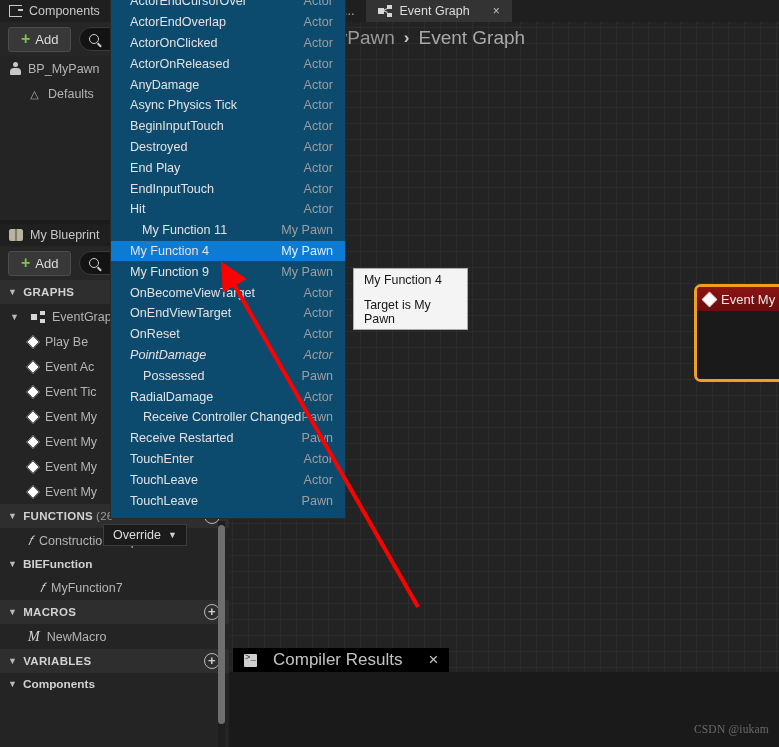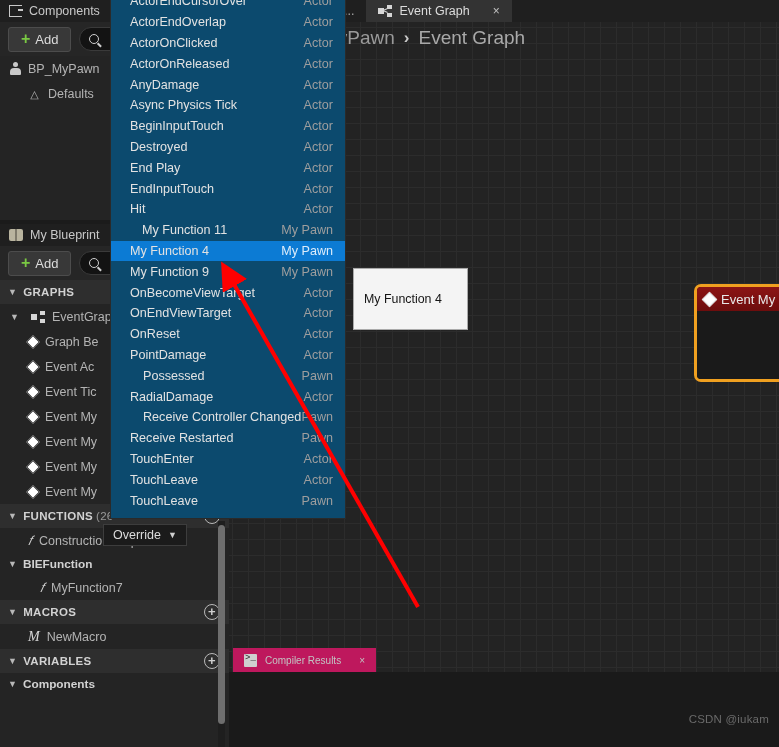--- a/index.html
+++ b/index.html
@@ -74,38 +74,38 @@
     width: 11px; height: 11px; background: #ffffff;
     transform: rotate(45deg); border: 1px solid #dddddd; flex: none;
   }
 
   
   .compiler-tabbar {
     position: absolute; left: 233px; top: 648px; width: 546px; height: 24px;
   }
   .compiler-tab {
     position: absolute; left: 0; top: 0; height: 24px;
-    display: flex; align-items: center; gap: 8px; padding: 0 11px;
-    background: #be185d; color: #c3c3c3; font-size: 10px;
+    display: flex; align-items: center; gap: 16px; padding: 0 11px;
+    background: #000000; color: #c3c3c3; font-size: 17px;
   }
   .compiler-panel {
     position: absolute; left: 229px; top: 672px; width: 550px; height: 75px;
     background: #1a1a1a;
   }
   .ico-compile {
     display:inline-block; width:13px; height:13px; background:#cfcfcf;
     position: relative; border-radius: 1px;
   }
   .ico-compile::after {
     content:">_"; position:absolute; left:1px; top:-1px;
     font-size:9px; color:#2a2a2a; font-family:"Liberation Mono", monospace;
   }
   .watermark {
-    position: absolute; right: 10px; bottom: 22px;
-    color: #6a6a6a; font-size: 11.5px; letter-spacing: .2px;
+    position: absolute; right: 10px; bottom: 12px;
+    color: #6a6a6a; font-size: 11.5px; letter-spacing: .2px; font-family: Liberation Serif, serif;
   }
 
   
   .panel-components {
     position: absolute; left: 0; top: 0; width: 229px; height: 220px;
     background: #242424;
   }
   .panel-myblueprint {
     position: absolute; left: 0; top: 224px; width: 229px; height: 523px;
     background: #242424;
@@ -356,21 +356,21 @@
       <span class="caret-r">▼</span>
       <span class="ico-evgraph">
           <i class="n1"></i>
           <i class="n2"></i>
           <i class="n3"></i>
         </span>
       <span>EventGraph</span>
     </div>
     <div class="tree-row indent1">
       <span class="diamond-sm"></span>
-      <span>Graph Be</span>
+      <span>Play Be</span>
     </div>
     <div class="tree-row indent1">
       <span class="diamond-sm"></span>
       <span>Event Ac</span>
     </div>
     <div class="tree-row indent1">
       <span class="diamond-sm"></span>
       <span>Event Tic</span>
     </div>
     <div class="tree-row indent1">
@@ -502,21 +502,21 @@
           <span class="owner">Actor</span>
         </div>
         <div class="dd-row" style="height: 20.8px;">
           <span>OnEndViewTarget</span>
           <span class="owner">Actor</span>
         </div>
         <div class="dd-row" style="height: 20.8px;">
           <span>OnReset</span>
           <span class="owner">Actor</span>
         </div>
-        <div class="dd-row" style="height: 20.8px;">
+        <div class="dd-row" style="height: 20.8px; font-style: italic;">
           <span>PointDamage</span>
           <span class="owner">Actor</span>
         </div>
         <div class="dd-row" style="height: 20.8px; padding-left: 32px;">
           <span>Possessed</span>
           <span class="owner">Pawn</span>
         </div>
         <div class="dd-row" style="height: 20.8px;">
           <span>RadialDamage</span>
           <span class="owner">Actor</span>
@@ -539,20 +539,21 @@
         </div>
         <div class="dd-row" style="height: 20.8px;">
           <span>TouchLeave</span>
           <span class="owner">Pawn</span>
         </div>
       </div>
   </div>
 
   <div class="tooltip">
     <div>My Function 4</div>
+    <div>Target is My Pawn</div>
   </div>
 
   <svg class="annot" viewBox="0 0 779 747">
     <defs>
       <marker id="ah" markerWidth="7" markerHeight="7" refX="2" refY="3.5" orient="auto">
         <path d="M0,0 L7,3.5 L0,7 z" fill="#ff0000"></path>
       </marker>
     </defs>
     <line id="arrow-line" x1="418" y1="607" x2="230.96240723839523" y2="278.9497718579183" stroke="#ff0000" stroke-width="4" marker-end="url(#ah)"></line>
   </svg>

